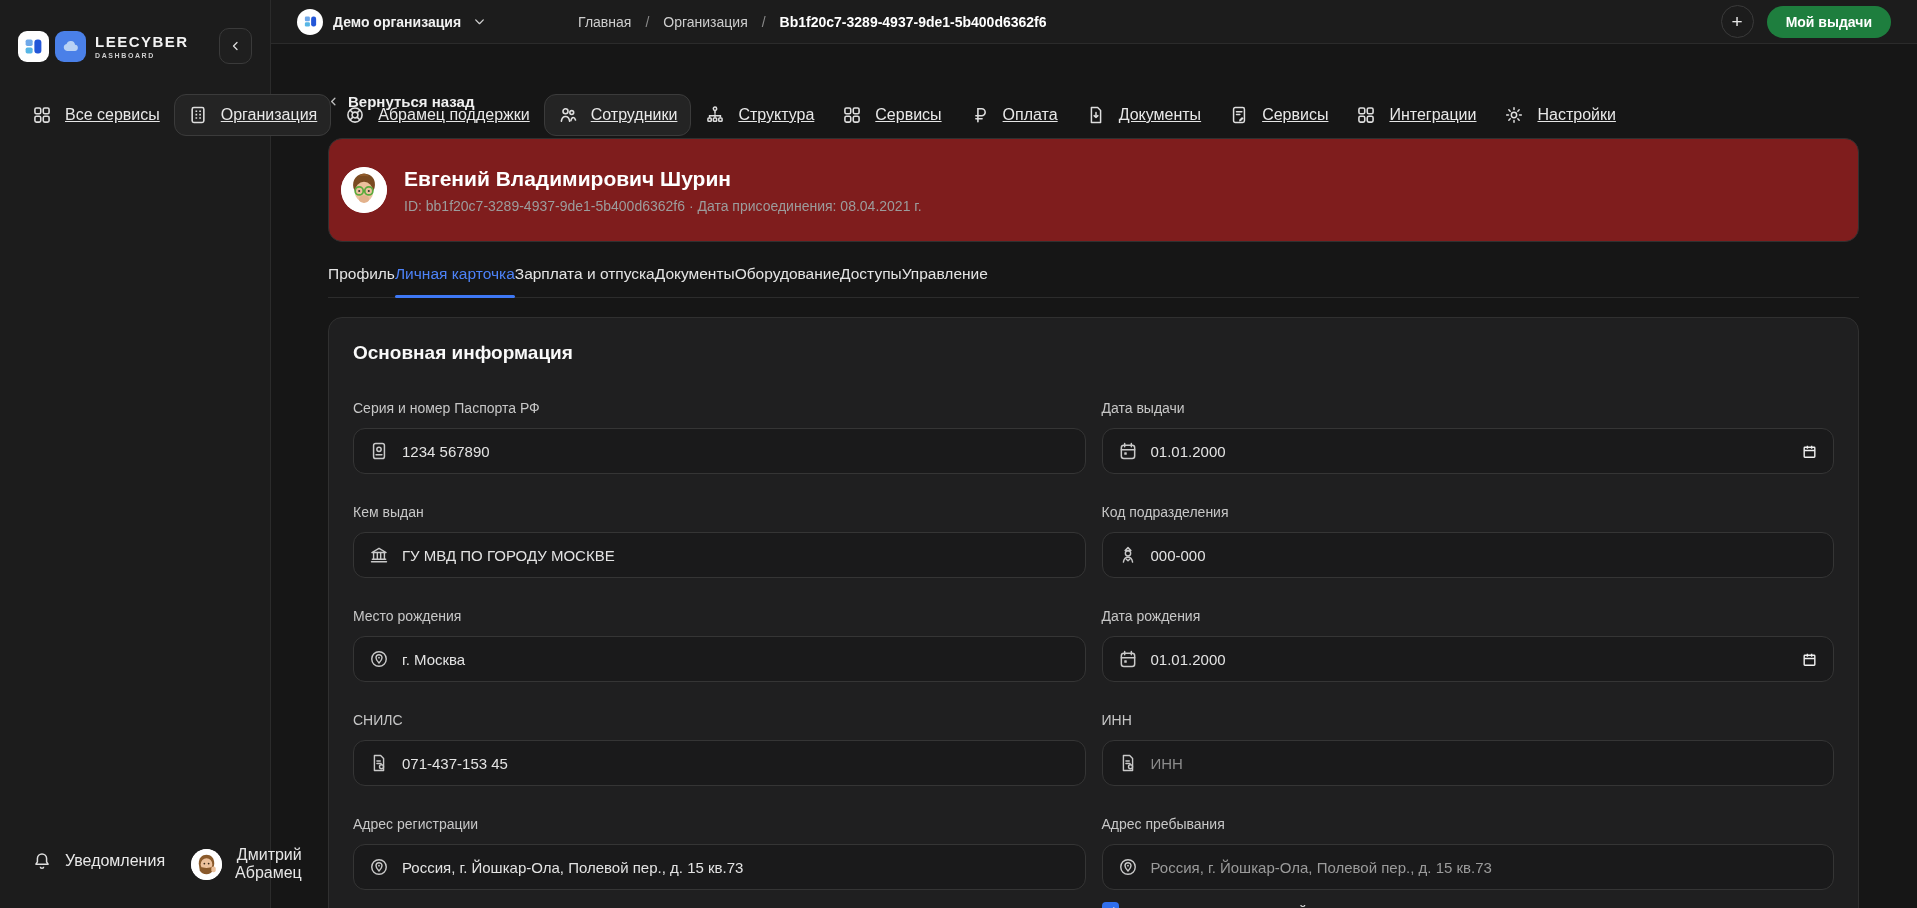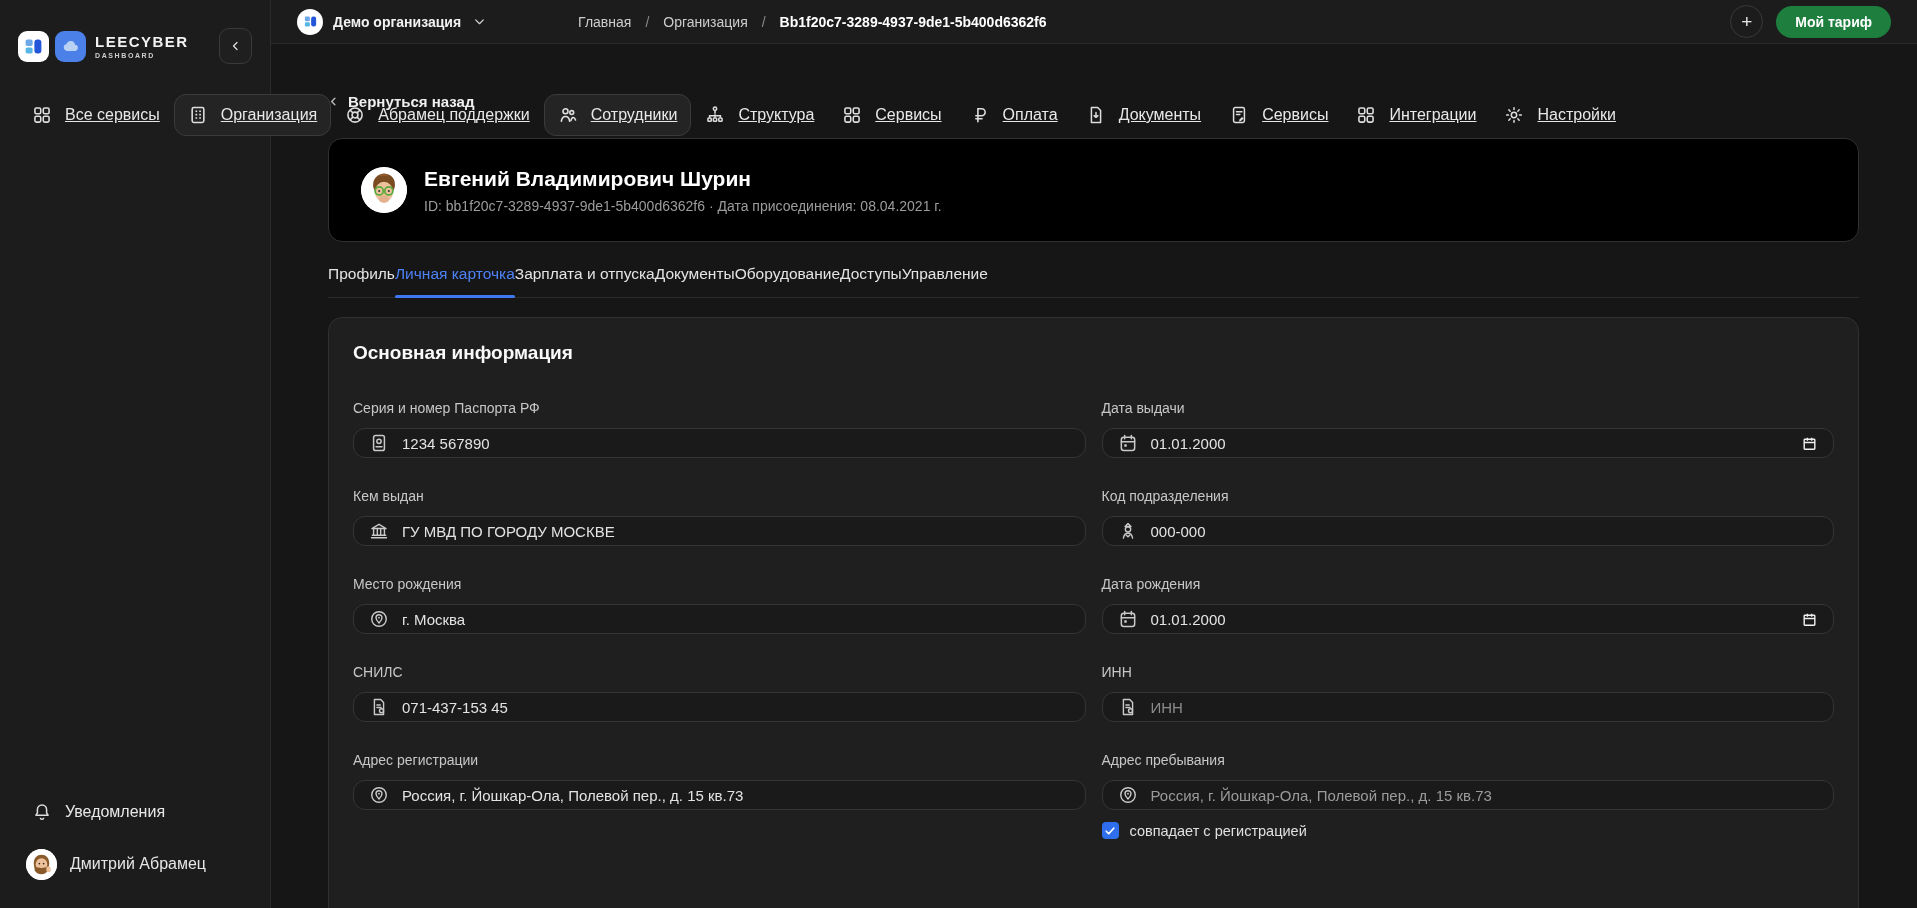--- a/index.html
+++ b/index.html
@@ -31,21 +31,21 @@
   }
   .nav { margin-top:30px; display:flex; flex-direction:row;text-decoration:underline; }
   .nav-item {
     height:42px; margin-bottom:3px; display:flex; align-items:center; gap:13px;
     padding:0 13px; border:1px solid transparent; border-radius:12px;
     font-size:16px; color:#e8e8e8; cursor:pointer; white-space:nowrap;
   }
   .nav-item.active { background:#242424; border-color:#3b3b3b; }
   .nav-icon { width:20px; height:20px; color:#dedede; flex:0 0 20px; }
   .nav-divider { height:1px; background:#2b2b2b; margin:9px 0; }
-  .sidebar-footer { margin-top:auto; display:flex; flex-direction:column; gap:4px;text-align:right; }
+  .sidebar-footer { margin-top:auto; display:flex; flex-direction:row; gap:4px;text-align:right; }
   .user-row { height:48px; display:flex; align-items:center; gap:13px; padding:0 8px; cursor:pointer; font-size:16px; }
   .avatar-sm { width:31px; height:31px; border-radius:50%; overflow:hidden; background:#fff; flex:0 0 31px; }
 
   
   .main { flex:1; display:flex; flex-direction:column; height:908px; overflow:hidden; }
   .topbar {
     height:44px; min-height:44px; background:#1c1c1c; border-bottom:1px solid #2b2b2b;
     display:flex; align-items:center; padding:0 26px 0 26px;
   }
   .org-switch { display:flex; align-items:center; gap:10px; cursor:pointer; }
@@ -65,43 +65,43 @@
     height:32px; padding:0 19px; border-radius:17px; background:#1e7e3e; border:none;
     color:#ffffff; font-size:14px; font-weight:700; cursor:pointer; font-family:inherit;
   }
 
   .content { flex:1; overflow:hidden; padding:0 58px 0 57px; }
   .back-link { margin-top:49px; display:inline-flex; align-items:center; gap:9px; cursor:pointer;
     font-size:15px; font-weight:700; color:#f0f0f0; }
   .back-chevron { color:#bdbdbd; }
 
   .profile-card {
-    margin-top:27px; height:104px; background:#000000; border:1px solid #303030; border-radius:14px;
-    display:flex; align-items:center; padding:0 32px;
+    margin-top:27px; height:104px; background:#7f1d1d; border:1px solid #303030; border-radius:14px;
+    display:flex; align-items:center; padding:0 12px;
   }
   .avatar-lg { width:46px; height:46px; border-radius:50%; background:#fff; overflow:hidden; flex:0 0 46px; }
   .profile-text { margin-left:17px; }
   .profile-name { font-size:21px; font-weight:700; color:#ffffff; }
   .profile-meta { font-size:14px; color:#9c9c9c; margin-top:7px; }
 
   .tabs { margin-top:23px; display:flex; border-bottom:1px solid #2c2c2c; }
   .tab { position:relative; padding-bottom:14px; font-size:15.5px; color:#e4e4e4; cursor:pointer; white-space:nowrap; }
   .tab.active { color:#4d82f7; font-weight:500; }
   .tab.active::after { content:""; position:absolute; left:0; right:0; bottom:-1px; height:3px; border-radius:2px; background:#3e78f5; }
 
   .panel {
     margin-top:19px; background:#1f1f20; border:1px solid #303030; border-radius:14px;
     padding:24px 24px 40px 24px; min-height:620px;
   }
   .section-title { font-size:19px; font-weight:700; color:#fafafa; }
   .form-grid { margin-top:36px; display:grid; grid-template-columns:1fr 1fr; column-gap:16px; }
   .field { margin-bottom:30px; }
   .field-label { font-size:14px; color:#c7c7c7; margin-bottom:12px; }
   .input {
-    height:30px; background:#1a1a1b; border:1px solid #353535; border-radius:12px;
+    height:46px; background:#1a1a1b; border:1px solid #353535; border-radius:12px;
     display:flex; align-items:center; padding:0 15px; gap:13px; cursor:text;
   }
   .field-icon { width:20px; height:20px; color:#c9c9c9; flex:0 0 20px; }
   .input-value { font-size:15px; color:#e3e3e3; white-space:nowrap; }
   .input-value.placeholder { color:#8b8b8b; }
   .input-value.muted { color:#9b9b9b; }
   .picker-icon { margin-left:auto; width:17px; height:17px; color:#f0f0f0; cursor:pointer; }
   .checkbox-row { margin-top:12px; display:flex; align-items:center; gap:11px; cursor:pointer; }
   .checkbox {
     width:17px; height:17px; border-radius:4px; background:#2f6fed;
@@ -301,21 +301,21 @@
     </div>
     <nav class="breadcrumb">
       <span class="crumb">Главная</span>
       <span class="crumb-sep">/</span>
       <span class="crumb">Организация</span>
       <span class="crumb-sep">/</span>
       <span class="crumb current">Bb1f20c7-3289-4937-9de1-5b400d6362f6</span>
     </nav>
     <div class="topbar-right">
       <button class="plus-btn">+</button>
-      <button class="tariff-btn">Мой тариф</button>
+      <button class="tariff-btn">Мой выдачи</button>
     </div>
   </header>
 
   <div class="content">
     <div class="back-link">
       <span class="back-chevron">
         <svg width="11" height="11" viewBox="0 0 24 24" fill="none" stroke="currentColor" stroke-width="3" stroke-linecap="round" stroke-linejoin="round">
             <path d="M15 5l-7 7 7 7"></path>
           </svg>
       </span>

